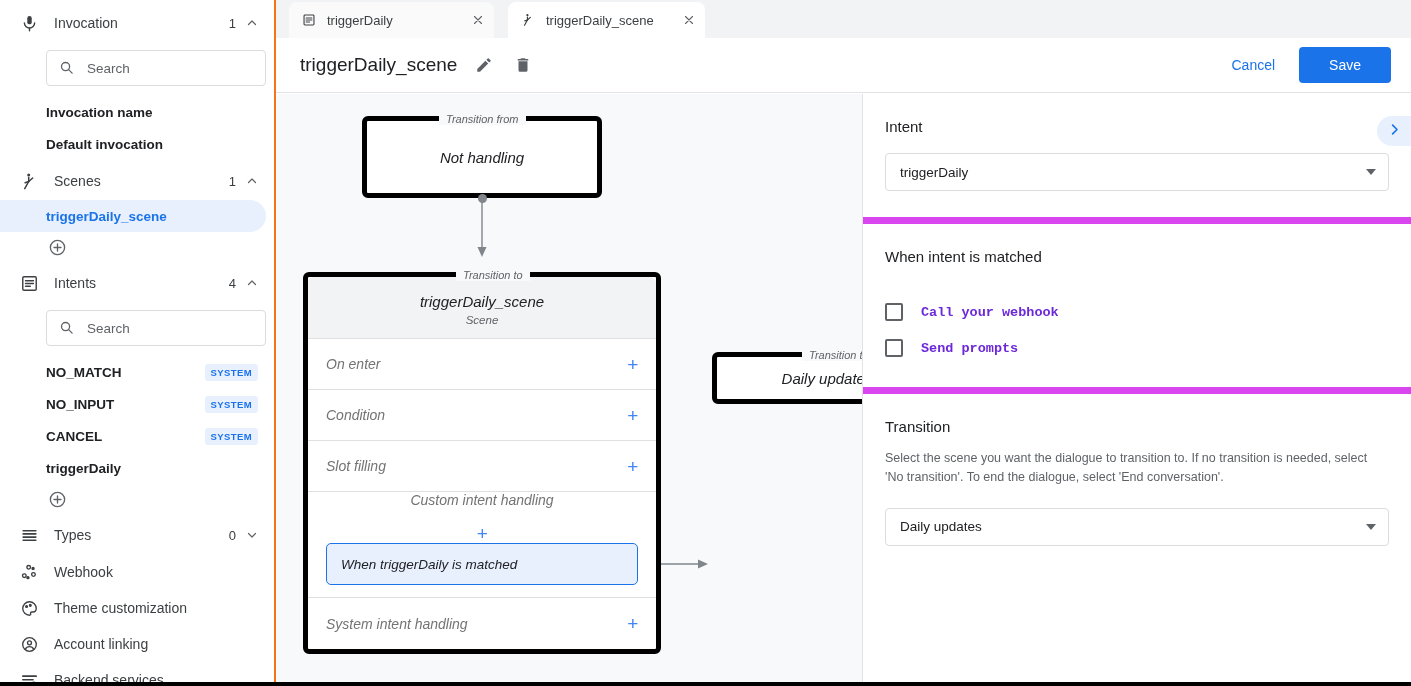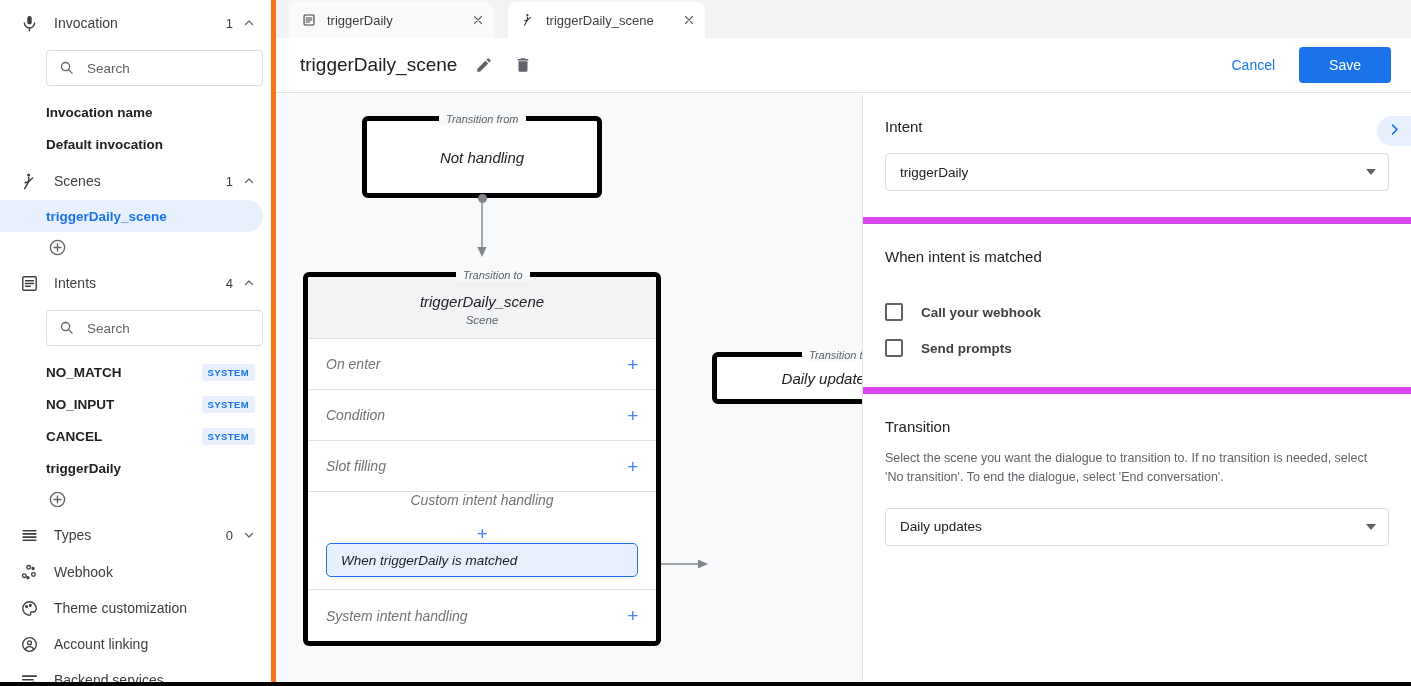--- a/index.html
+++ b/index.html
@@ -8,21 +8,21 @@
     width: 1411px; height: 686px;
     font-family: "Liberation Sans", sans-serif;
     background: #ffffff;
     overflow: hidden;
   }
   #app { position: relative; width: 1411px; height: 686px; background:#fff; }
 
   
   .sidebar {
     position:absolute; left:0; top:0; width:276px; height:682px;
-    background:#fff; border-right:5px solid #f97316;
+    background:#fff; border-right:2px solid #f97316;
     overflow:hidden;
   }
   .nav-group {
     display:flex; align-items:center; height:38px; padding:0 16px 0 18px;
     cursor:pointer;
   }
   .nav-group .gicon { width:22px; height:22px; flex:0 0 22px; margin-right:14px;
     display:flex; align-items:center; justify-content:center; color:#3c4043; }
   .nav-group .glabel { flex:1; font-size:14px; color:#3c4043; }
   .nav-group .gcount { font-size:13px; color:#3c4043; margin-right:10px; }
@@ -103,21 +103,21 @@
     border-bottom:1px solid #e0e0e0; border-radius:6px 6px 0 0; }
   .scHead .t1 { font-size:15px; color:#202124; }
   .scHead .t2 { font-size:11.5px; color:#5f6368; margin-top:4px; }
   .scRow { display:flex; align-items:center; height:51px; padding:0 18px;
     border-bottom:1px solid #e0e0e0; cursor:pointer; }
   .scRow .rl { flex:1; font-size:14px; color:#737373; }
   .scRow .plus { font-size:19px; color:#4285f4; line-height:1; cursor:pointer; }
   .scSection { border-bottom:1px solid #e0e0e0; }
   .scSection .scRow { border-bottom:none;flex-direction:column; }
   .chip {
-    margin:0 18px 12px 18px; height:34px; background:#e8f0fe; border:1.5px solid #1a73e8;
+    margin:0 18px 12px 18px; height:42px; background:#e8f0fe; border:1.5px solid #1a73e8;
     border-radius:5px; display:flex; align-items:center; padding:0 14px;
     font-size:13.5px; color:#202124; cursor:pointer;
   }
   .scRow.last { border-bottom:none; }
   .nodeB { left:435px; top:258px; width:230px; height:52px; }
   .nodeB .body { display:flex; align-items:center; justify-content:center; height:100%;
     font-size:15px; color:#202124; }
 
   .dot { position:absolute; width:9px; height:9px; border-radius:50%; background:#80868b; }
 
@@ -132,21 +132,21 @@
   .select {
     height:38px; border:1px solid #dadce0; border-radius:4px; display:flex; align-items:center;
     padding:0 12px 0 14px; background:#fff; cursor:pointer;
   }
   .select .sval { flex:1; font-size:13.5px; color:#202124; }
   .select .arrow { width:0;height:0;border-left:5px solid transparent;border-right:5px solid transparent;
     border-top:6px solid #5f6368; }
   .cbrow { display:flex; align-items:center; margin-bottom:18px; cursor:pointer; }
   .cbrow:last-child { margin-bottom:0; }
   .cb { width:18px; height:18px; border:2px solid #5f6368; border-radius:2px; margin-right:18px; }
-  .cbrow .cbl { font-size:13.5px; font-weight:bold; color:#404040; }
+  .cbrow .cbl { font-size:13.5px; font-weight:bold; color:#6d28d9;font-family:Liberation Mono, monospace; }
   .collapse-pill {
     position:absolute; right:0; top:22px; width:34px; height:30px; background:#e8f0fe;
     border-radius:16px 0 0 16px; display:flex; align-items:center; justify-content:center;
     color:#1a73e8; cursor:pointer;
   }
   .bottombar { position:absolute; left:0; bottom:0; width:1411px; height:4px; background:#000; }
 </style>
 </head>
 <body>
 

